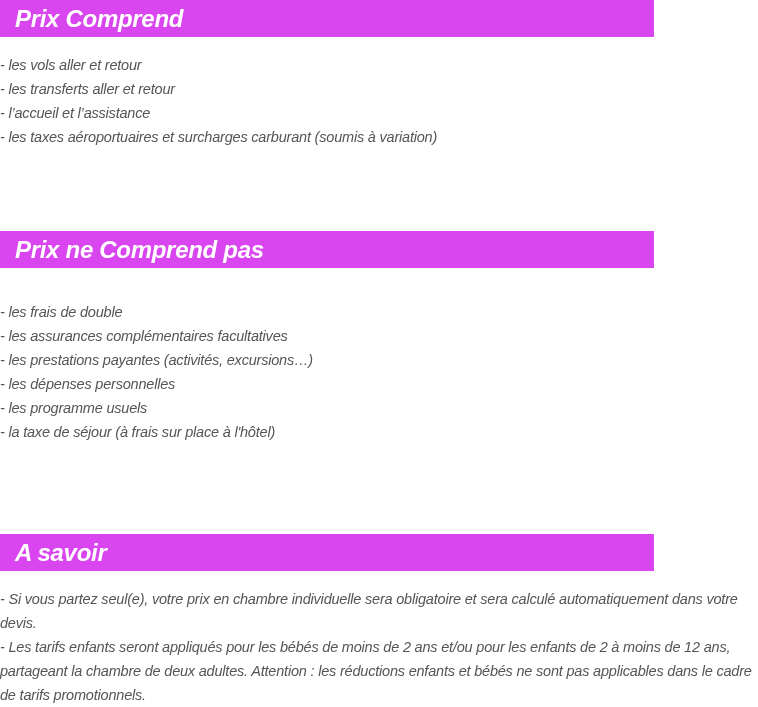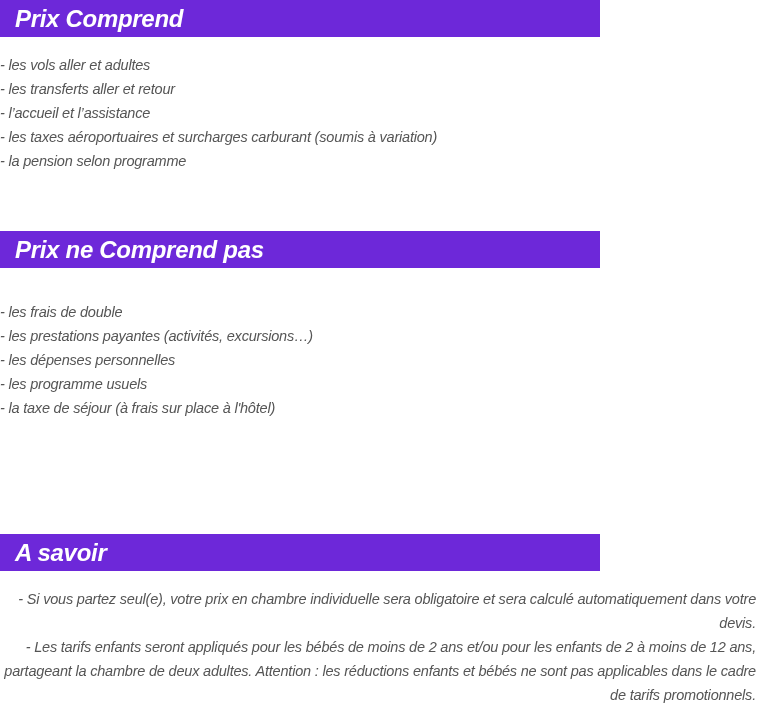--- a/index.html
+++ b/index.html
@@ -10,23 +10,23 @@
     body {
       width: 758px;
       height: 707px;
       overflow: hidden;
       font-family: "Liberation Sans", "DejaVu Sans", sans-serif;
       position: relative;
     }
     .section-header {
       position: absolute;
       left: 0;
-      width: 600px;
+      width: 654px;
       height: 37px;
-      background: #6d28d9;
+      background: #d946ef;
       box-sizing: border-box;
       padding-left: 15px;
     }
     .section-header h2 {
       margin: 0;
       font-family: "Liberation Sans", "DejaVu Sans", sans-serif;
       font-style: italic;
       font-weight: bold;
       font-size: 24px;
       line-height: 37px;
@@ -46,21 +46,20 @@
       font-size: 14.5px;
       line-height: 24px;
       color: #555555;
       white-space: nowrap;
       letter-spacing: -0.2px;
     }
     .paragraph-block {
       position: absolute;
       left: 0;
       width: 756px;
-      text-align: right;
     }
     .paragraph-block p {
       margin: 0;
       font-family: "Liberation Sans", "DejaVu Sans", sans-serif;
       font-style: italic;
       font-size: 14.5px;
       line-height: 24px;
       color: #555555;
       letter-spacing: -0.2px;
     }
@@ -71,32 +70,32 @@
     #h3 { top: 534px; }
     #para3 { top: 587px; }
   </style>
 </head>
 <body>
 
 <div class="section-header" id="h1">
   <h2>Prix Comprend</h2>
 </div>
 <ul class="list" id="list1">
-  <li>- les vols aller et adultes</li>
+  <li>- les vols aller et retour</li>
   <li>- les transferts aller et retour</li>
   <li>- l’accueil et l’assistance</li>
   <li>- les taxes aéroportuaires et surcharges carburant (soumis à variation)</li>
-  <li>- la pension selon programme</li>
 </ul>
 
 <div class="section-header" id="h2">
   <h2>Prix ne Comprend pas</h2>
 </div>
 <ul class="list" id="list2">
   <li>- les frais de double</li>
+  <li>- les assurances complémentaires facultatives</li>
   <li>- les prestations payantes (activités, excursions…)</li>
   <li>- les dépenses personnelles</li>
   <li>- les programme usuels</li>
   <li>- la taxe de séjour (à frais sur place à l'hôtel)</li>
 </ul>
 
 <div class="section-header" id="h3">
   <h2>A savoir</h2>
 </div>
 <div class="paragraph-block" id="para3">

